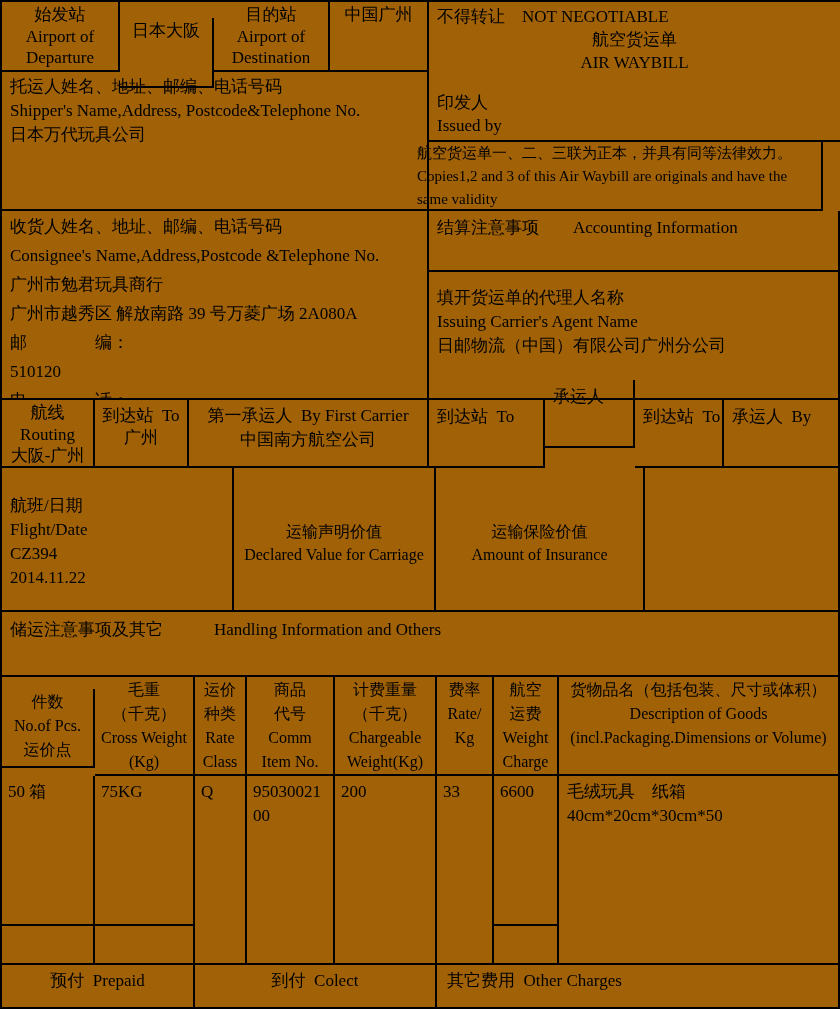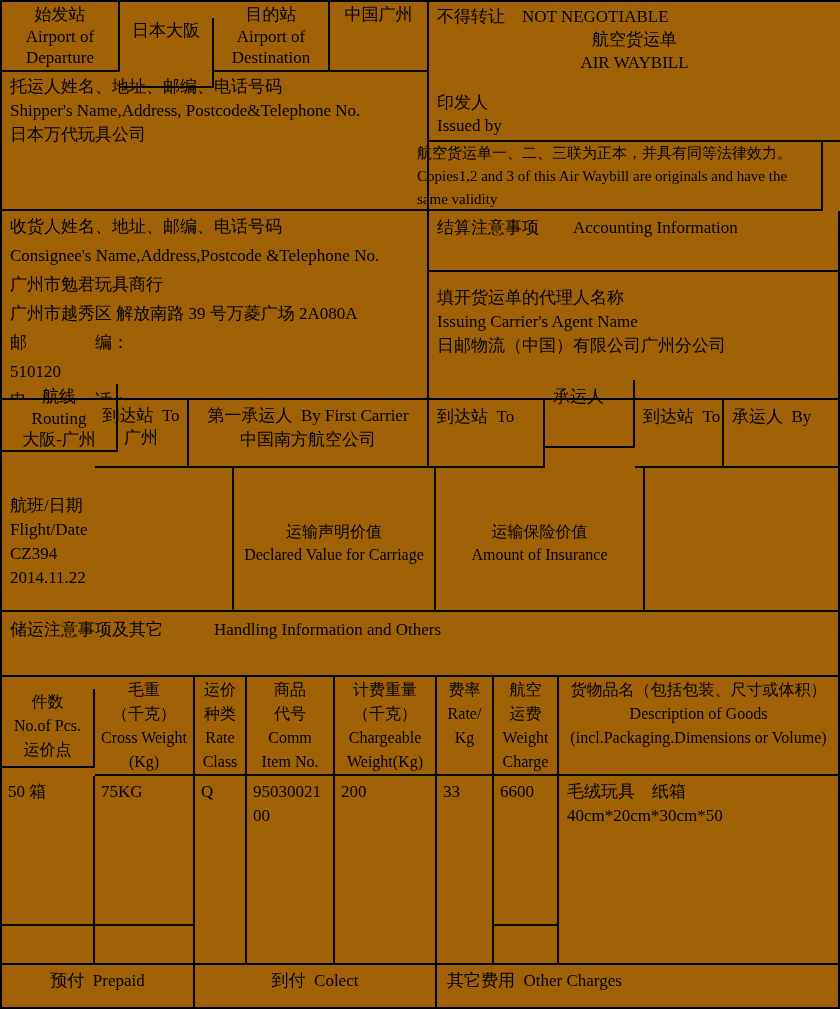--- a/index.html
+++ b/index.html
@@ -65,21 +65,21 @@
 510120
 电　　　　话：
 020—61102091</div>
 
   <div class="cell" style="left:427px;top:209px;width:411px;height:61px;padding:5px 8px;">结算注意事项　　Accounting Information</div>
 
   <div class="cell lh24" style="left:427px;top:270px;width:411px;height:128px;padding:14px 8px;">填开货运单的代理人名称
 Issuing Carrier's Agent Name
 日邮物流（中国）有限公司广州分公司</div>
 
-  <div class="cell t-center lh21" style="left:0;top:382px;width:116px;height:68px;">航线
+  <div class="cell t-center lh21" style="left:0;top:398px;width:93px;height:68px;">航线
 Routing
 大阪-广州</div>
   <div class="cell t-center lh21" style="left:93px;top:398px;width:94px;height:68px;padding-top:5px;">到达站  To
 广州</div>
   <div class="cell t-center lh24" style="left:187px;top:398px;width:240px;height:68px;padding-top:4px;">第一承运人  By First Carrier
 中国南方航空公司</div>
   <div class="cell" style="left:427px;top:398px;width:116px;height:68px;padding:5px 8px;">到达站  To</div>
   <div class="cell" style="left:543px;top:378px;width:90px;height:68px;padding:5px 8px;">承运人</div>
   <div class="cell" style="left:633px;top:398px;width:89px;height:68px;padding:5px 8px;">到达站  To</div>
   <div class="cell" style="left:722px;top:398px;width:116px;height:68px;padding:5px 8px;">承运人  By</div>

